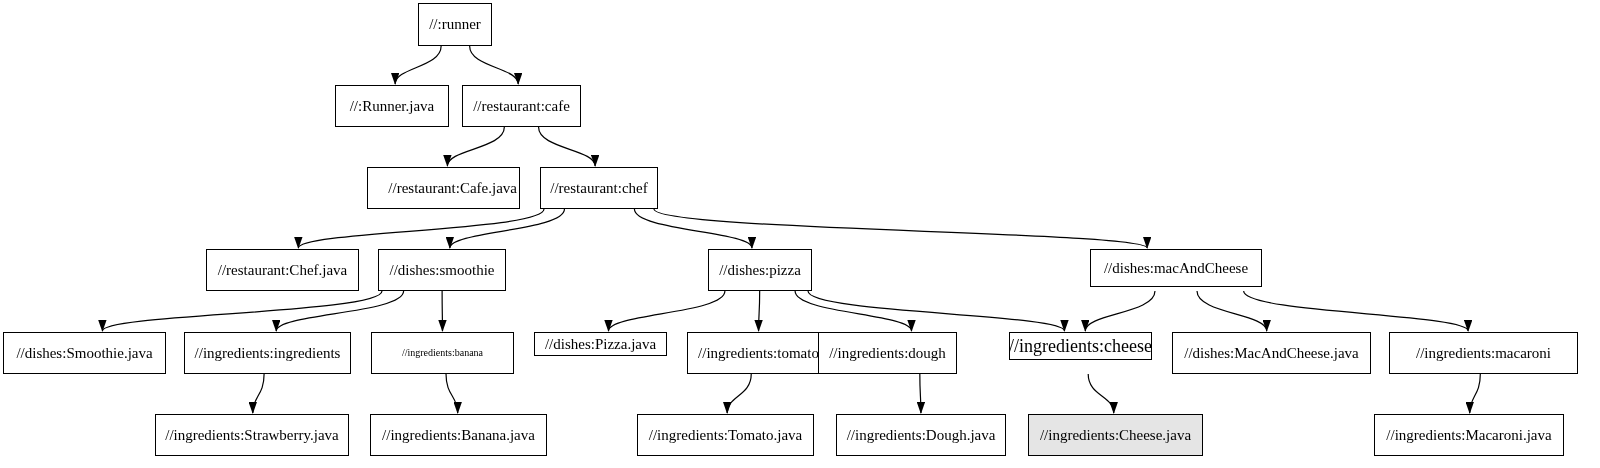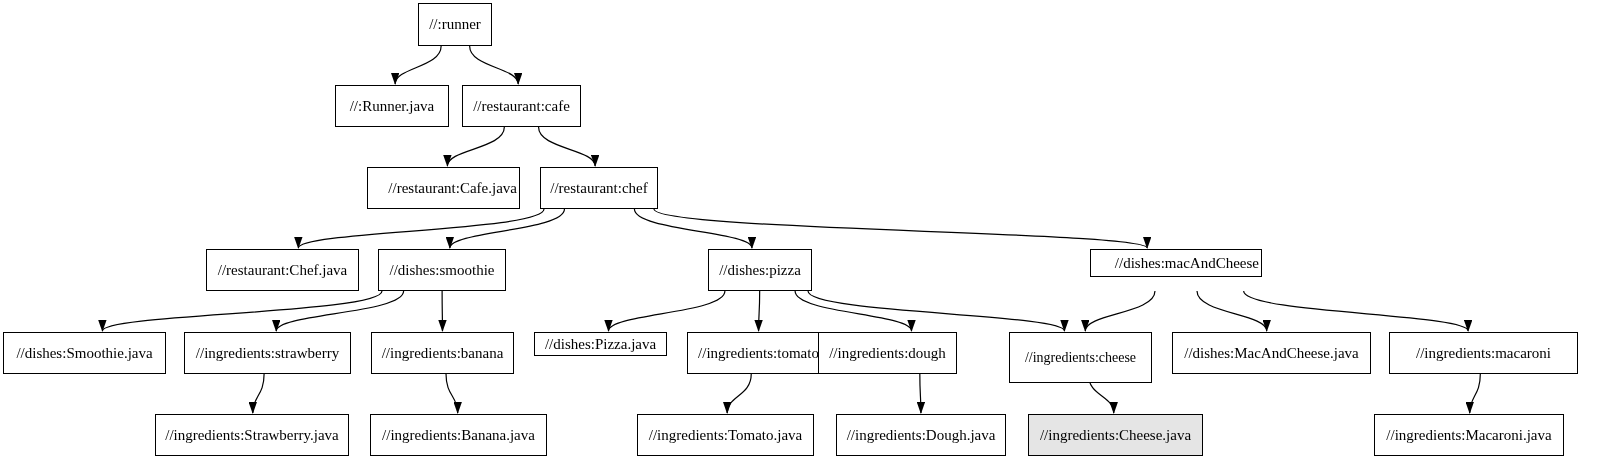--- a/index.html
+++ b/index.html
@@ -98,42 +98,42 @@
       </div>
       <div class="node" style="left: 206px; top: 249px; width: 153px; height: 42px; background: rgb(255, 255, 255); border-color: rgb(0, 0, 0); font-size: 15px;">
         <span class="node-label">//restaurant:Chef.java</span>
       </div>
       <div class="node" style="left: 378px; top: 249px; width: 128px; height: 42px; background: rgb(255, 255, 255); border-color: rgb(0, 0, 0); font-size: 15px;">
         <span class="node-label">//dishes:smoothie</span>
       </div>
       <div class="node" style="left: 708px; top: 249px; width: 104px; height: 42px; background: rgb(255, 255, 255); border-color: rgb(0, 0, 0); font-size: 15px;">
         <span class="node-label">//dishes:pizza</span>
       </div>
-      <div class="node" style="left: 1090px; top: 249px; width: 172px; height: 28px; background: rgb(255, 255, 255); border-color: rgb(0, 0, 0); font-size: 15px; justify-content: flex-end;">
+      <div class="node" style="left: 1090px; top: 249px; width: 172px; height: 38px; background: rgb(255, 255, 255); border-color: rgb(0, 0, 0); font-size: 15px;">
         <span class="node-label">//dishes:macAndCheese</span>
       </div>
       <div class="node" style="left: 3px; top: 332px; width: 163px; height: 42px; background: rgb(255, 255, 255); border-color: rgb(0, 0, 0); font-size: 15px;">
         <span class="node-label">//dishes:Smoothie.java</span>
       </div>
       <div class="node" style="left: 184px; top: 332px; width: 167px; height: 42px; background: rgb(255, 255, 255); border-color: rgb(0, 0, 0); font-size: 15px;">
-        <span class="node-label">//ingredients:strawberry</span>
+        <span class="node-label">//ingredients:ingredients</span>
       </div>
-      <div class="node" style="left: 371px; top: 332px; width: 143px; height: 42px; background: rgb(255, 255, 255); border-color: rgb(0, 0, 0); font-size: 15px;">
+      <div class="node" style="left: 371px; top: 332px; width: 143px; height: 42px; background: rgb(255, 255, 255); border-color: rgb(0, 0, 0); font-size: 10px;">
         <span class="node-label">//ingredients:banana</span>
       </div>
       <div class="node" style="left: 534px; top: 332px; width: 133px; height: 24px; background: rgb(255, 255, 255); border-color: rgb(0, 0, 0); font-size: 15px;">
         <span class="node-label">//dishes:Pizza.java</span>
       </div>
       <div class="node" style="left: 687px; top: 332px; width: 143px; height: 42px; background: rgb(255, 255, 255); border-color: rgb(0, 0, 0); font-size: 15px;">
         <span class="node-label">//ingredients:tomato</span>
       </div>
       <div class="node" style="left: 818px; top: 332px; width: 139px; height: 42px; background: rgb(255, 255, 255); border-color: rgb(0, 0, 0); font-size: 15px;">
         <span class="node-label">//ingredients:dough</span>
       </div>
-      <div class="node" style="left: 1009px; top: 332px; width: 143px; height: 51px; background: rgb(255, 255, 255); border-color: rgb(0, 0, 0); font-size: 14px;">
+      <div class="node" style="left: 1009px; top: 332px; width: 143px; height: 28px; background: rgb(255, 255, 255); border-color: rgb(0, 0, 0); font-size: 18px;">
         <span class="node-label">//ingredients:cheese</span>
       </div>
       <div class="node" style="left: 1172px; top: 332px; width: 199px; height: 42px; background: rgb(255, 255, 255); border-color: rgb(0, 0, 0); font-size: 15px;">
         <span class="node-label">//dishes:MacAndCheese.java</span>
       </div>
       <div class="node" style="left: 1389px; top: 332px; width: 189px; height: 42px; background: rgb(255, 255, 255); border-color: rgb(0, 0, 0); font-size: 15px;">
         <span class="node-label">//ingredients:macaroni</span>
       </div>
       <div class="node" style="left: 155px; top: 414px; width: 194px; height: 42px; background: rgb(255, 255, 255); border-color: rgb(0, 0, 0); font-size: 15px;">
         <span class="node-label">//ingredients:Strawberry.java</span>

